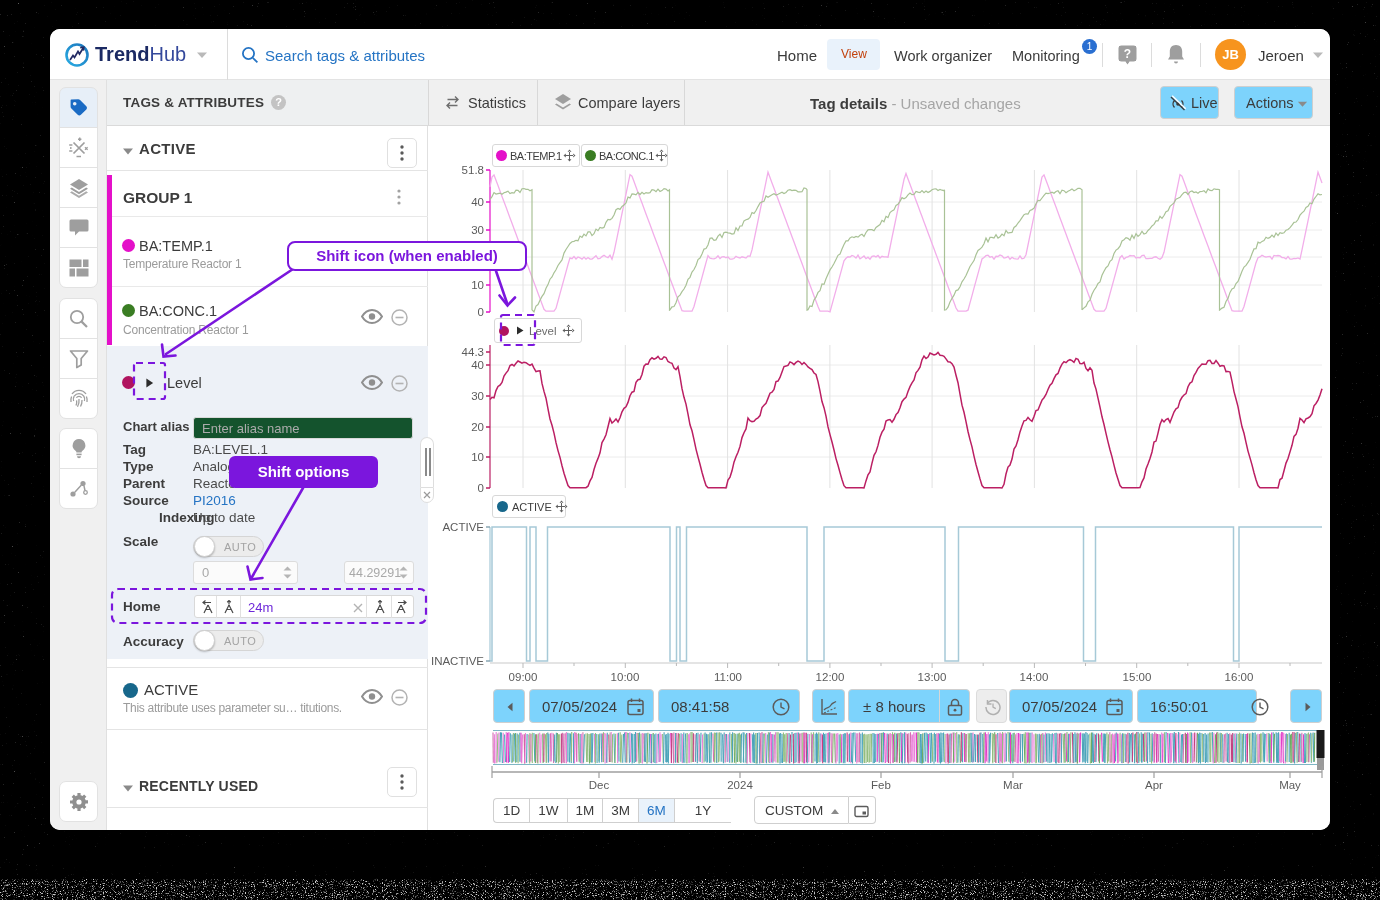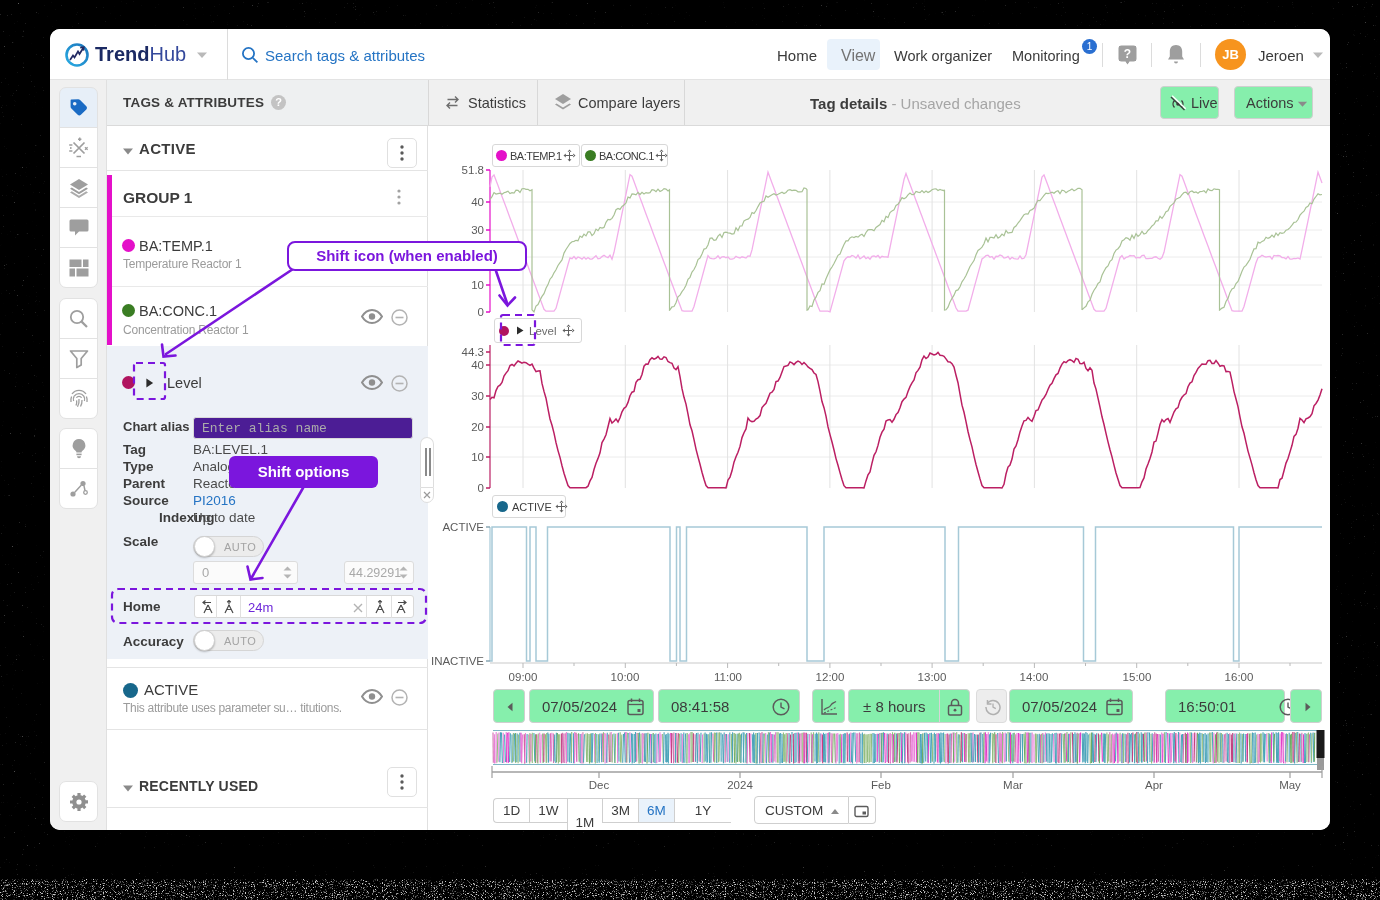--- a/index.html
+++ b/index.html
@@ -4,21 +4,21 @@
 <style>
 * { margin:0; padding:0; box-sizing:border-box; }
 html,body { width:1380px; height:900px; background:#000; overflow:hidden;
   font-family:"Liberation Sans", sans-serif; }
 #app { position:absolute; left:50px; top:29px; width:1280px; height:801px;
   background:#fff; border-radius:10px; overflow:hidden; }
 .ab { position:absolute; }
 .b { font-weight:bold; }
 .g { color:#9b9b9b; }
 .sep { position:absolute; width:1px; background:#dcdcdc; }
-.btn { position:absolute; background:#86efac; border:1px solid #cfcfcf; border-radius:4px; }
+.btn { position:absolute; background:#7dd3fc; border:1px solid #cfcfcf; border-radius:4px; }
 .tile { position:absolute; left:9px; width:39px; height:41px; background:#fff;
   border:1px solid #e2e2e2; margin-top:-1px; display:flex; align-items:center; justify-content:center; }
 svg.ab { position:absolute; }
 svg { vertical-align:middle; }
 .kebab { position:absolute; width:30px; height:30px; border:1px solid #e0e0e0;
   border-radius:5px; background:#fff; display:flex; align-items:center; justify-content:center; }
 .dot { position:absolute; border-radius:50%; }
 .toggle { position:absolute; width:71px; height:21px; background:#ececec;
   border:1px solid #d5d5d5; border-radius:11px; color:#a3a3a3; font-size:11px; }
 .toggle .knob { position:absolute; left:0px; top:-1px; width:21px; height:21px;
@@ -81,21 +81,21 @@
   <div class="sep" style="left:177px;top:0;height:51px;"></div>
 
   <svg class="ab" style="left:191px;top:17px;" width="18" height="18" viewBox="0 0 18 18">
     <circle cx="7.5" cy="7.5" r="5.6" fill="none" stroke="#2574c4" stroke-width="1.8"></circle>
     <path d="M11.8 11.8 L16.4 16.4" stroke="#2574c4" stroke-width="1.8"></path>
   </svg>
   <div class="ab" style="left:215px;top:18px;font-size:15px;color:#2574c4;">Search tags &amp; attributes</div>
 
   <div class="ab" style="left:727px;top:18px;font-size:15px;color:#3a3a3a;">Home</div>
   <div class="ab" style="left:777px;top:10px;width:53px;height:31px;background:#e9f2fb;border-radius:4px;"></div>
-  <div class="ab" style="left:791px;top:18px;font-size:16px;color:#737373;">View</div>
+  <div class="ab" style="left:791px;top:18px;font-size:12px;color:#c2410c;">View</div>
   <div class="ab" style="left:844px;top:19px;font-size:14.5px;color:#3a3a3a;">Work organizer</div>
   <div class="ab" style="left:962px;top:19px;font-size:14.5px;color:#3a3a3a;">Monitoring</div>
   <div class="ab" style="left:1032px;top:10px;width:15px;height:15px;background:#2a6fd1;border-radius:50%;color:#fff;font-size:10px;text-align:center;line-height:15px;">1</div>
   <div class="sep" style="left:1052px;top:14px;height:24px;"></div>
   <svg class="ab" style="left:1067px;top:15px;" width="21" height="22" viewBox="0 0 21 22">
     <path d="M2 2 h17 v15 h-6.5 l-2 3 l-2 -3 H2 Z" fill="#9e9e9e" rx="2"></path>
     <rect x="1.5" y="1.5" width="18" height="16" rx="3" fill="#9e9e9e"></rect>
     <path d="M8.5 17.5 l2 3 l2 -3 Z" fill="#9e9e9e"></path>
     <text x="10.5" y="14" font-size="12" font-weight="bold" fill="#fff" text-anchor="middle">?</text>
   </svg>
@@ -282,21 +282,21 @@
   <svg class="ab" style="left:254px;top:249px;" width="22" height="15" viewBox="0 0 22 15">
         <path d="M1 7.5 C4 2.5 8 1 11 1 C14 1 18 2.5 21 7.5 C18 12.5 14 14 11 14 C8 14 4 12.5 1 7.5 Z" fill="none" stroke="#8f8f8f" stroke-width="2"></path>
         <circle cx="11" cy="7.5" r="3.2" fill="#8f8f8f"></circle>
       </svg>
   <svg class="ab" style="left:284px;top:249px;" width="17" height="17" viewBox="0 0 17 17">
         <circle cx="8.5" cy="8.5" r="7.5" fill="none" stroke="#b3b3b3" stroke-width="1.5"></circle>
         <path d="M4.5 8.5 H12.5" stroke="#b3b3b3" stroke-width="1.6"></path>
       </svg>
 
   <div class="ab b" style="left:16px;top:293px;font-size:13px;">Chart alias</div>
-  <div class="ab" style="left:86px;top:291px;width:220px;height:22px;background:#4c1d95;border:1px solid #d9d9d9;border-radius:3px;font-family:Liberation Mono, monospace;">
+  <div class="ab" style="left:86px;top:291px;width:220px;height:22px;background:#14532d;border:1px solid #d9d9d9;border-radius:3px;">
     <div class="ab" style="left:8px;top:3px;font-size:13px;color:#ababab;">Enter alias name</div>
   </div>
   <div class="ab b" style="left:16px;top:316px;font-size:13.5px;">Tag</div>
   <div class="ab" style="left:86px;top:316px;font-size:13.5px;color:#4a4a4a;">BA:LEVEL.1</div>
   <div class="ab b" style="left:16px;top:333px;font-size:13.5px;text-align:center;">Type</div>
   <div class="ab" style="left:86px;top:333px;font-size:13.5px;color:#4a4a4a;">Analog</div>
   <div class="ab b" style="left:16px;top:350px;font-size:13.5px;">Parent</div>
   <div class="ab" style="left:86px;top:350px;font-size:13.5px;color:#4a4a4a;">Reacto</div>
   <div class="ab b" style="left:16px;top:367px;font-size:13.5px;">Source</div>
   <div class="ab" style="left:86px;top:367px;font-size:13.5px;color:#2574c4;">PI2016</div>
@@ -1146,35 +1146,35 @@
   </div>
   <div class="btn" style="left:581px;top:563px;width:124px;height:34px;">
     <div class="ab" style="left:12px;top:8px;font-size:15px;color:#3c3c3c;">07/05/2024</div>
     <svg class="ab" style="left:96px;top:8px;" width="17" height="18" viewBox="0 0 17 18">
           <rect x="1" y="2.5" width="15" height="14" rx="2" fill="none" stroke="#5b5b5b" stroke-width="1.5"></rect>
           <path d="M1 6.5 H16" stroke="#5b5b5b" stroke-width="1.3"></path>
           <path d="M4.5 0.5 V4 M12.5 0.5 V4" stroke="#5b5b5b" stroke-width="1.5"></path>
           <rect x="10.5" y="11" width="3" height="3" fill="#5b5b5b"></rect>
         </svg>
   </div>
-  <div class="btn" style="left:709px;top:563px;width:120px;height:34px;margin-left:28px;">
+  <div class="btn" style="left:709px;top:563px;width:120px;height:34px;">
     <div class="ab" style="left:12px;top:8px;font-size:15px;color:#3c3c3c;">16:50:01</div>
     <svg class="ab" style="left:113px;top:8px;" width="18" height="18" viewBox="0 0 18 18">
           <circle cx="9" cy="9" r="7.8" fill="none" stroke="#5b5b5b" stroke-width="1.5"></circle>
           <path d="M9 4.5 V9 L12.5 10.8" fill="none" stroke="#5b5b5b" stroke-width="1.4"></path>
         </svg>
   </div>
   <div class="btn" style="left:862px;top:563px;width:32px;height:34px;"><svg style="margin:12px 0 0 13px;" width="8" height="10" viewBox="0 0 8 10">
           <path d="M1.5 0.8 L6.5 5 L1.5 9.2 Z" fill="#5b5b5b"></path>
         </svg></div>
 
   <div class="ab" style="left:65px;top:672px;height:25px;display:flex;font-size:13.5px;color:#3c3c3c;">
     <div style="border:1px solid #cfcfcf;border-right:none;border-radius:4px 0 0 4px;padding:4px 9px;">1D</div>
     <div style="border:1px solid #cfcfcf;border-right:none;padding:4px 8px;">1W</div>
-    <div style="border:1px solid #cfcfcf;border-right:none;padding:16px 8px;">1M</div>
+    <div style="border:1px solid #cfcfcf;border-right:none;padding:4px 8px;">1M</div>
     <div style="border:1px solid #cfcfcf;border-right:none;padding:4px 8px;">3M</div>
     <div style="border:1px solid #cfcfcf;border-right:none;padding:4px 8px;background:#e9f2fb;color:#2574c4;">6M</div>
     <div style="border:1px solid #cfcfcf;border-right:none;padding:4px 20px;text-align:right;">1Y</div>
     <div style="border:5px solid #a3a3a3;border-radius:0 4px 4px 0;padding:12px 8px;margin-top:33px;">ALL</div>
   </div>
   <div class="ab" style="left:326px;top:670px;height:28px;display:flex;font-size:13.5px;color:#3c3c3c;">
     <div style="border:1px solid #cfcfcf;border-radius:4px 0 0 4px;padding:6px 8px 0 10px;">CUSTOM
       <svg style="margin-left:3px;" width="10" height="7" viewBox="0 0 10 7">
             <path d="M1 6 L5 1 L9 6 Z" fill="#8a8a8a"></path>
           </svg>

